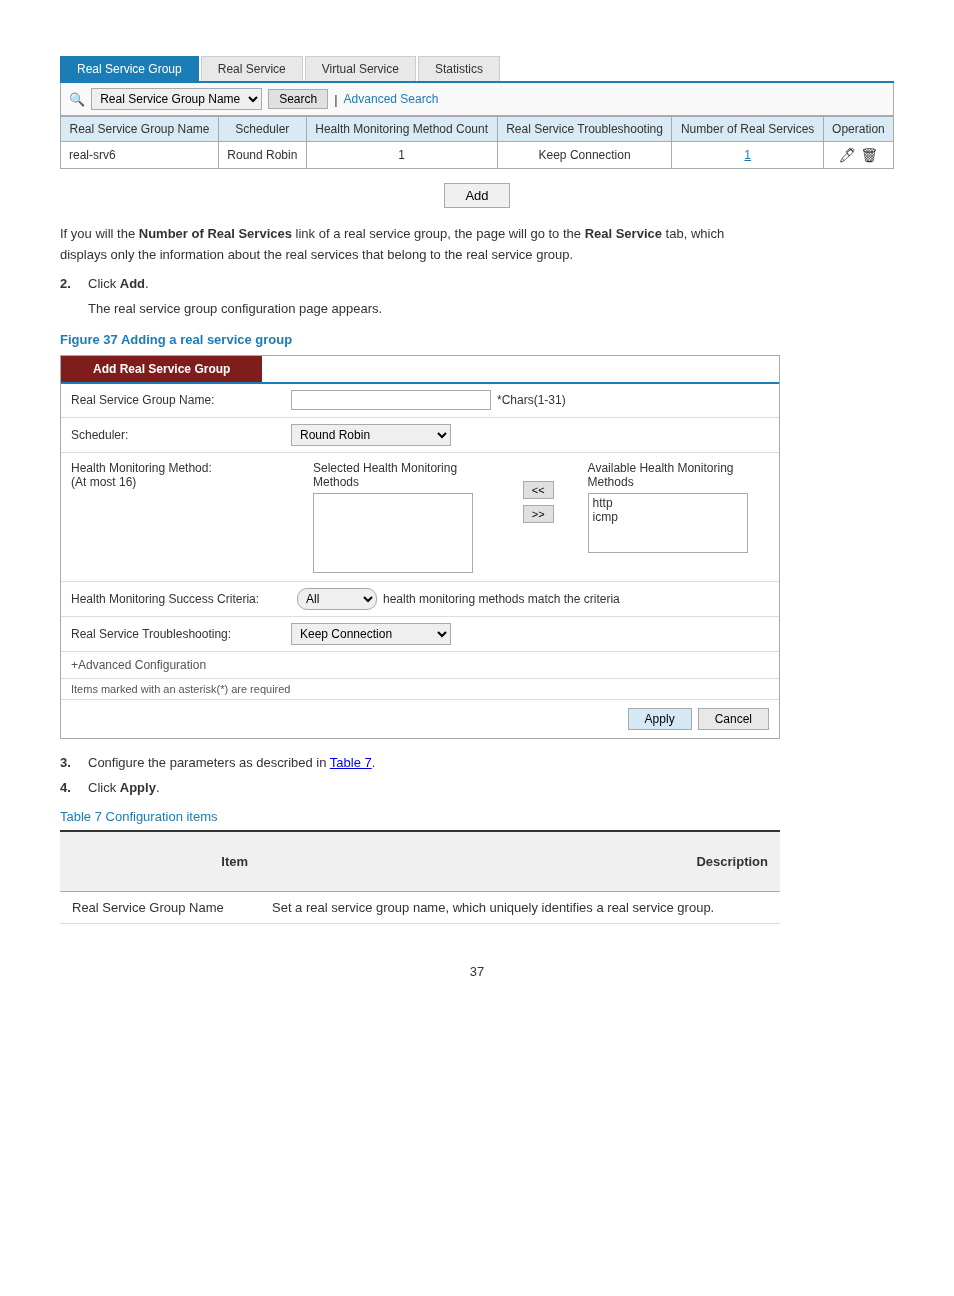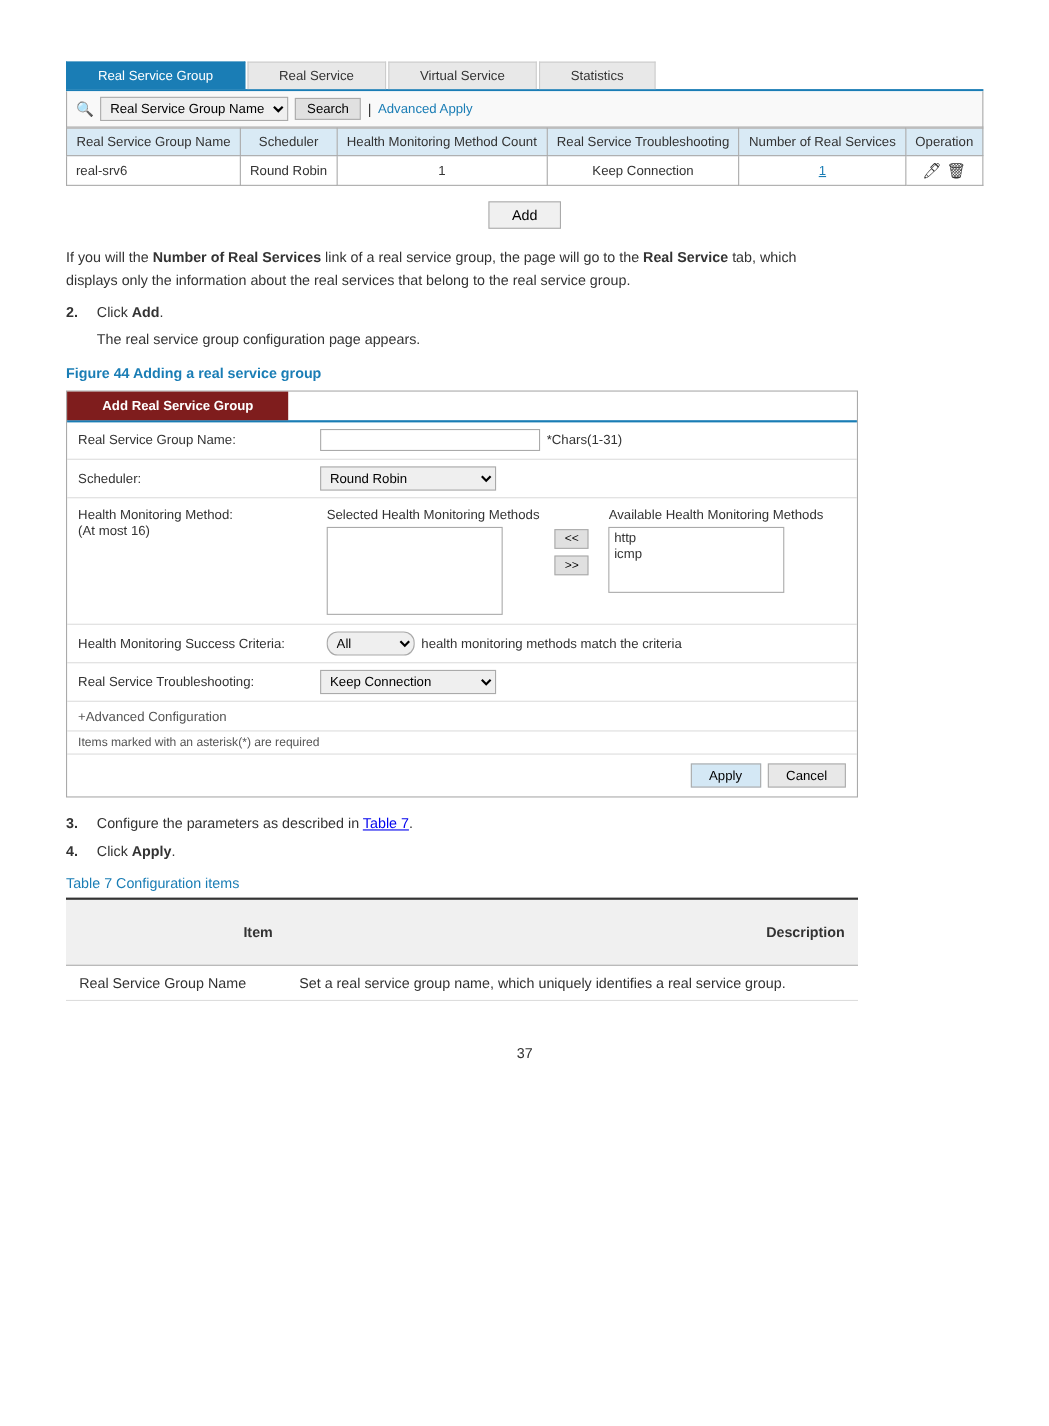--- a/index.html
+++ b/index.html
@@ -19,21 +19,21 @@
       margin-bottom: 8px;
     }
 
     
     .tab-bar {
       display: flex;
       border-bottom: 2px solid #1a7db5;
       margin-bottom: 0;
     }
     .tab {
-      padding: 5px 28px;
+      padding: 5px 16px;
       font-size: 12px;
       cursor: pointer;
       border: 1px solid #ccc;
       background: #e8e8e8;
       color: #333;
       margin-right: 2px;
       border-bottom: none;
     }
     .tab.active {
       background: #1a7db5;
@@ -174,21 +174,21 @@
       border: 1px solid #aaa;
       padding: 2px 4px;
       font-size: 12px;
       width: 160px;
     }
 
     
     .hm-area {
       display: flex;
       align-items: flex-start;
-      gap: 8px;
+      gap: 24px;
       padding: 8px 10px;
       border-bottom: 1px solid #ddd;
       font-size: 12px;
     }
     .hm-label {
       width: 218px;
       flex-shrink: 0;
       font-size: 12px;
     }
     .hm-col-header {
@@ -344,21 +344,21 @@
     <div class="tab">Statistics</div>
   </div>
 
   <div class="search-bar">
     <span class="search-icon">🔍</span>
     <select>
       <option>Real Service Group Name</option>
     </select>
     <button>Search</button>
     <span>|</span>
-    <a href="#">Advanced Apply</a>
+    <a href="#">Advanced Search</a>
   </div>
 
   <table class="data-table">
     <thead>
       <tr>
         <th>Real Service Group Name</th>
         <th>Scheduler</th>
         <th>Health Monitoring Method Count</th>
         <th>Real Service Troubleshooting</th>
         <th>Number of Real Services</th>
@@ -393,21 +393,21 @@
 
 <div class="numbered-item section-margin">
   <span class="num">2.</span>
   <span>
     <span>Click </span><b>Add</b><span>.</span>
   </span>
 </div>
 <p style="margin-left: 28px; font-size:13px; margin-bottom:10px;">The real service group configuration page appears.</p>
 
 <div class="figure-block">
-  <div class="figure-caption">Figure 44 Adding a real service group</div>
+  <div class="figure-caption">Figure 37 Adding a real service group</div>
 
   <div class="form-panel">
 
     <div style="border-bottom: 2px solid #1a7db5;">
       <div style="display:inline-block; background:#7f1d1d; color:#fff; padding:6px 32px; font-size:12px; font-weight:bold;">Add Real Service Group</div>
     </div>
 
     <div class="form-row">
       <div class="form-label">Real Service Group Name:</div>
       <div class="form-field">

